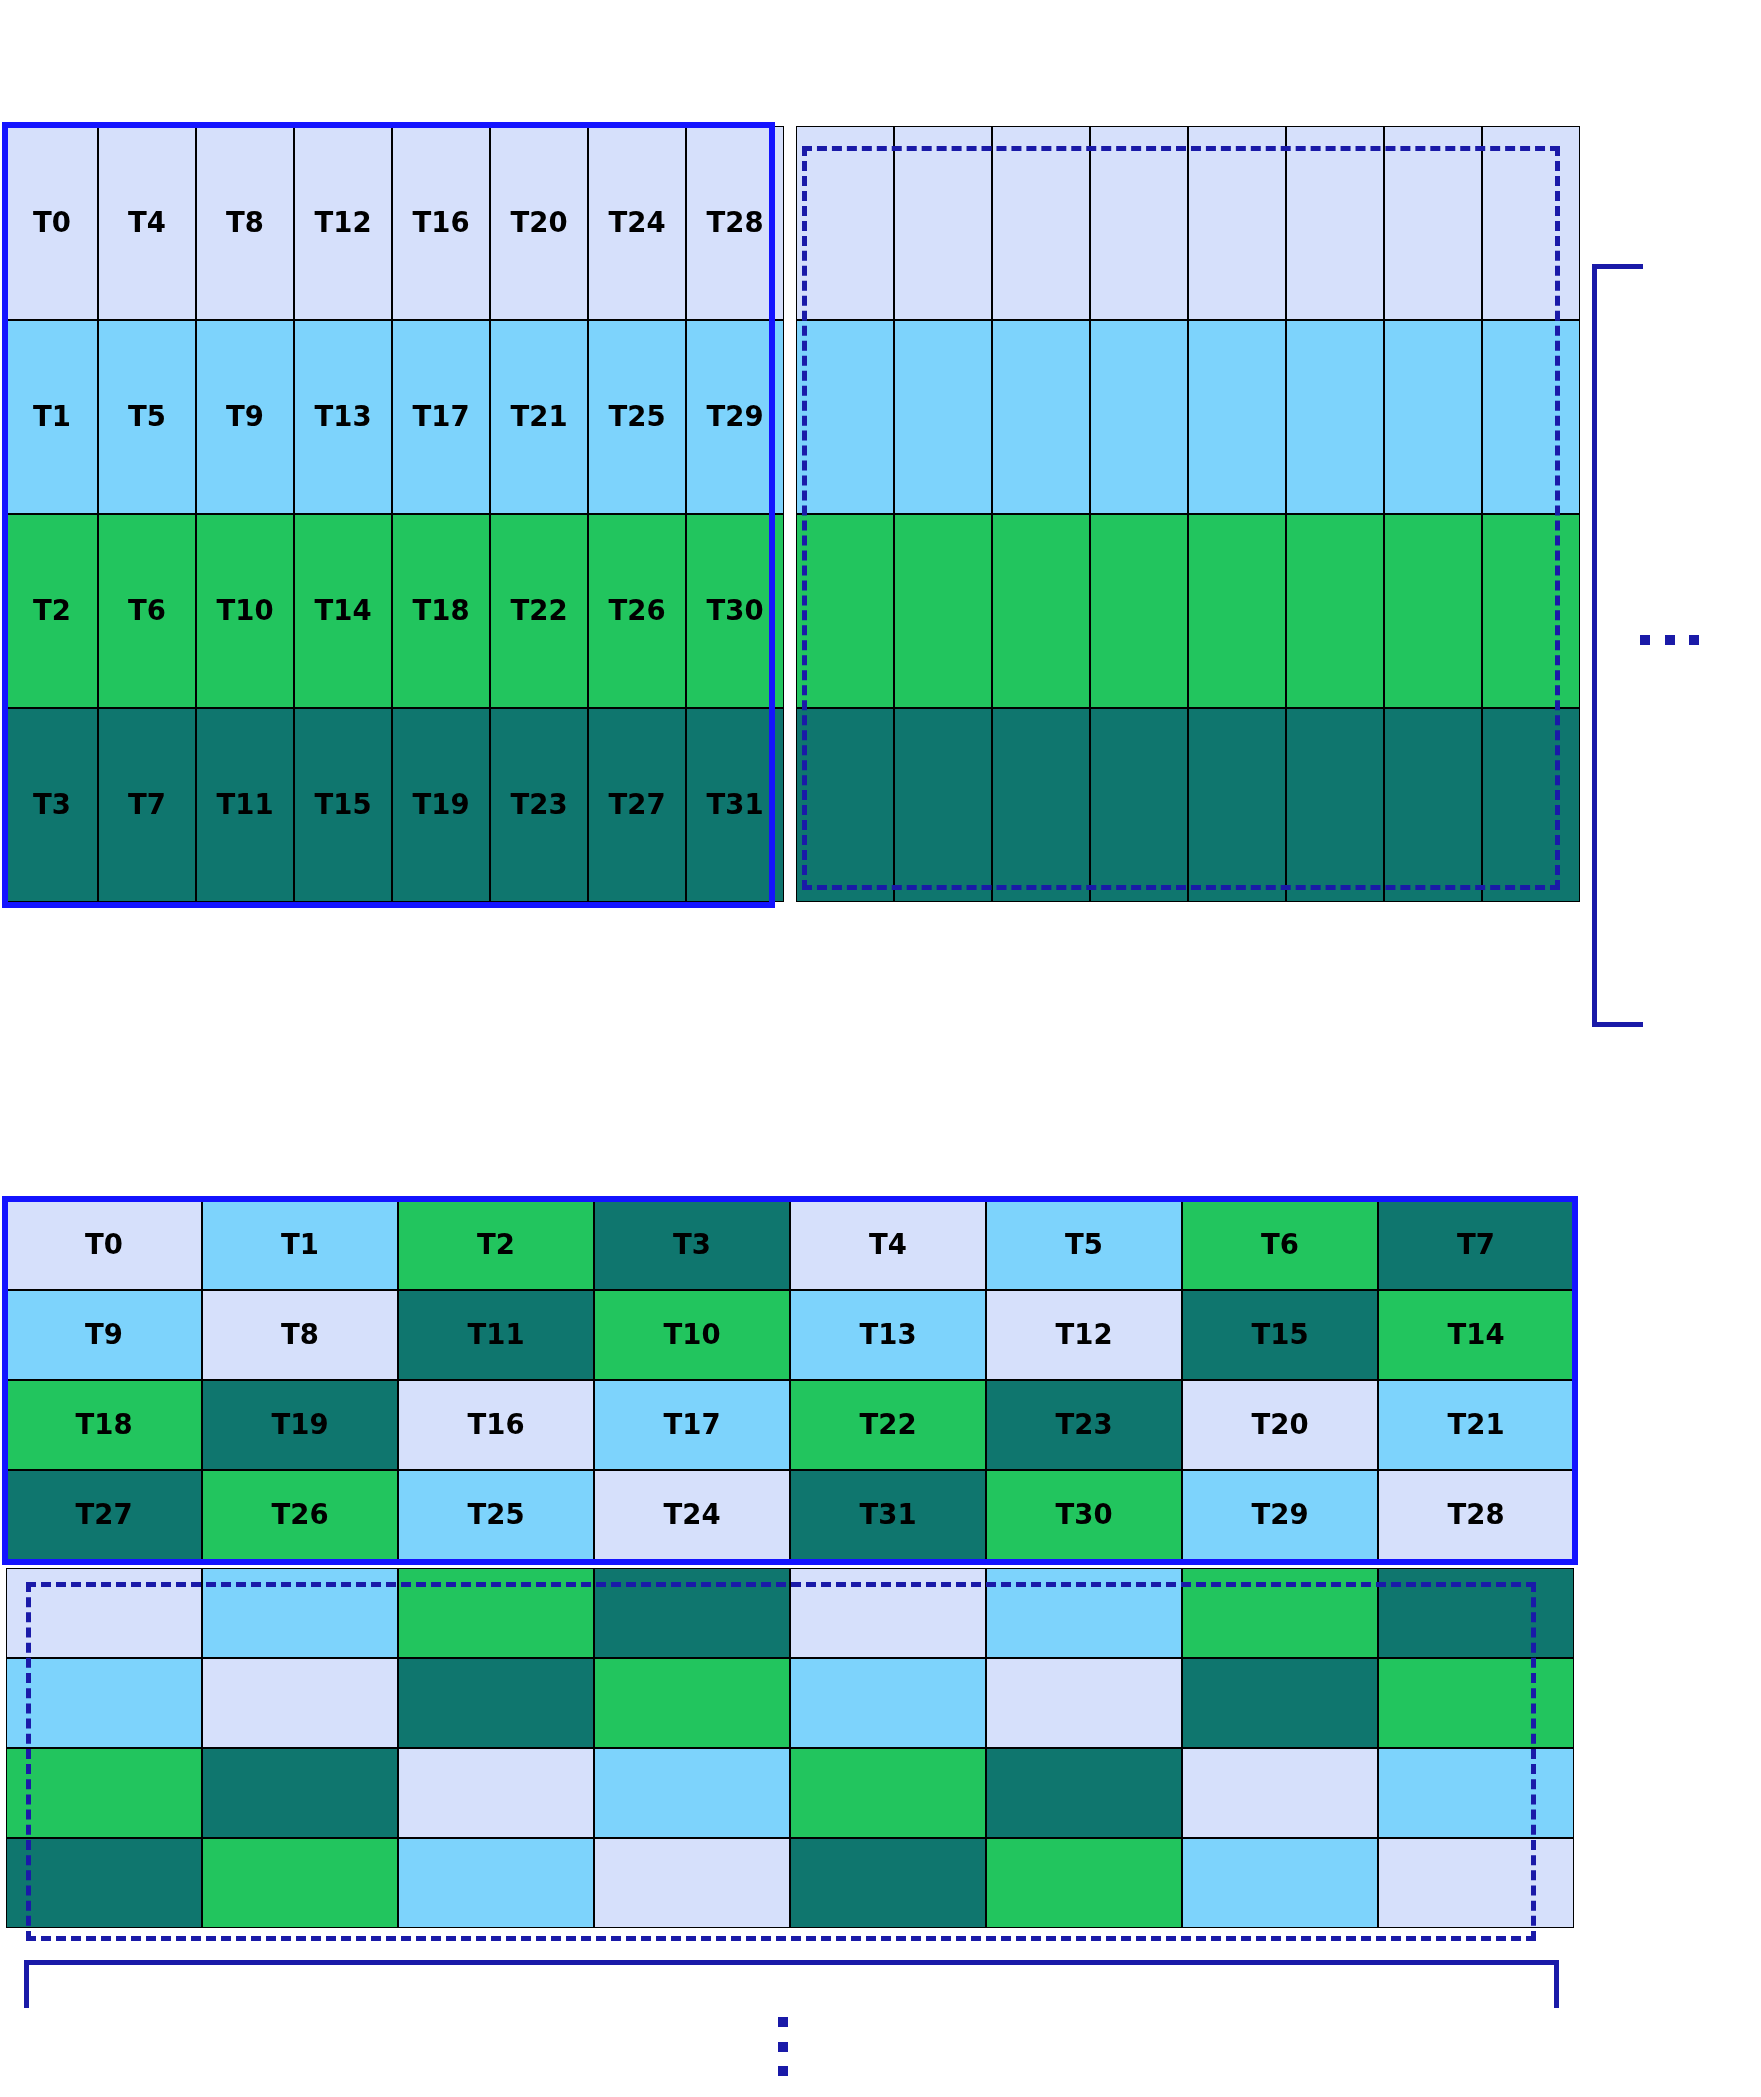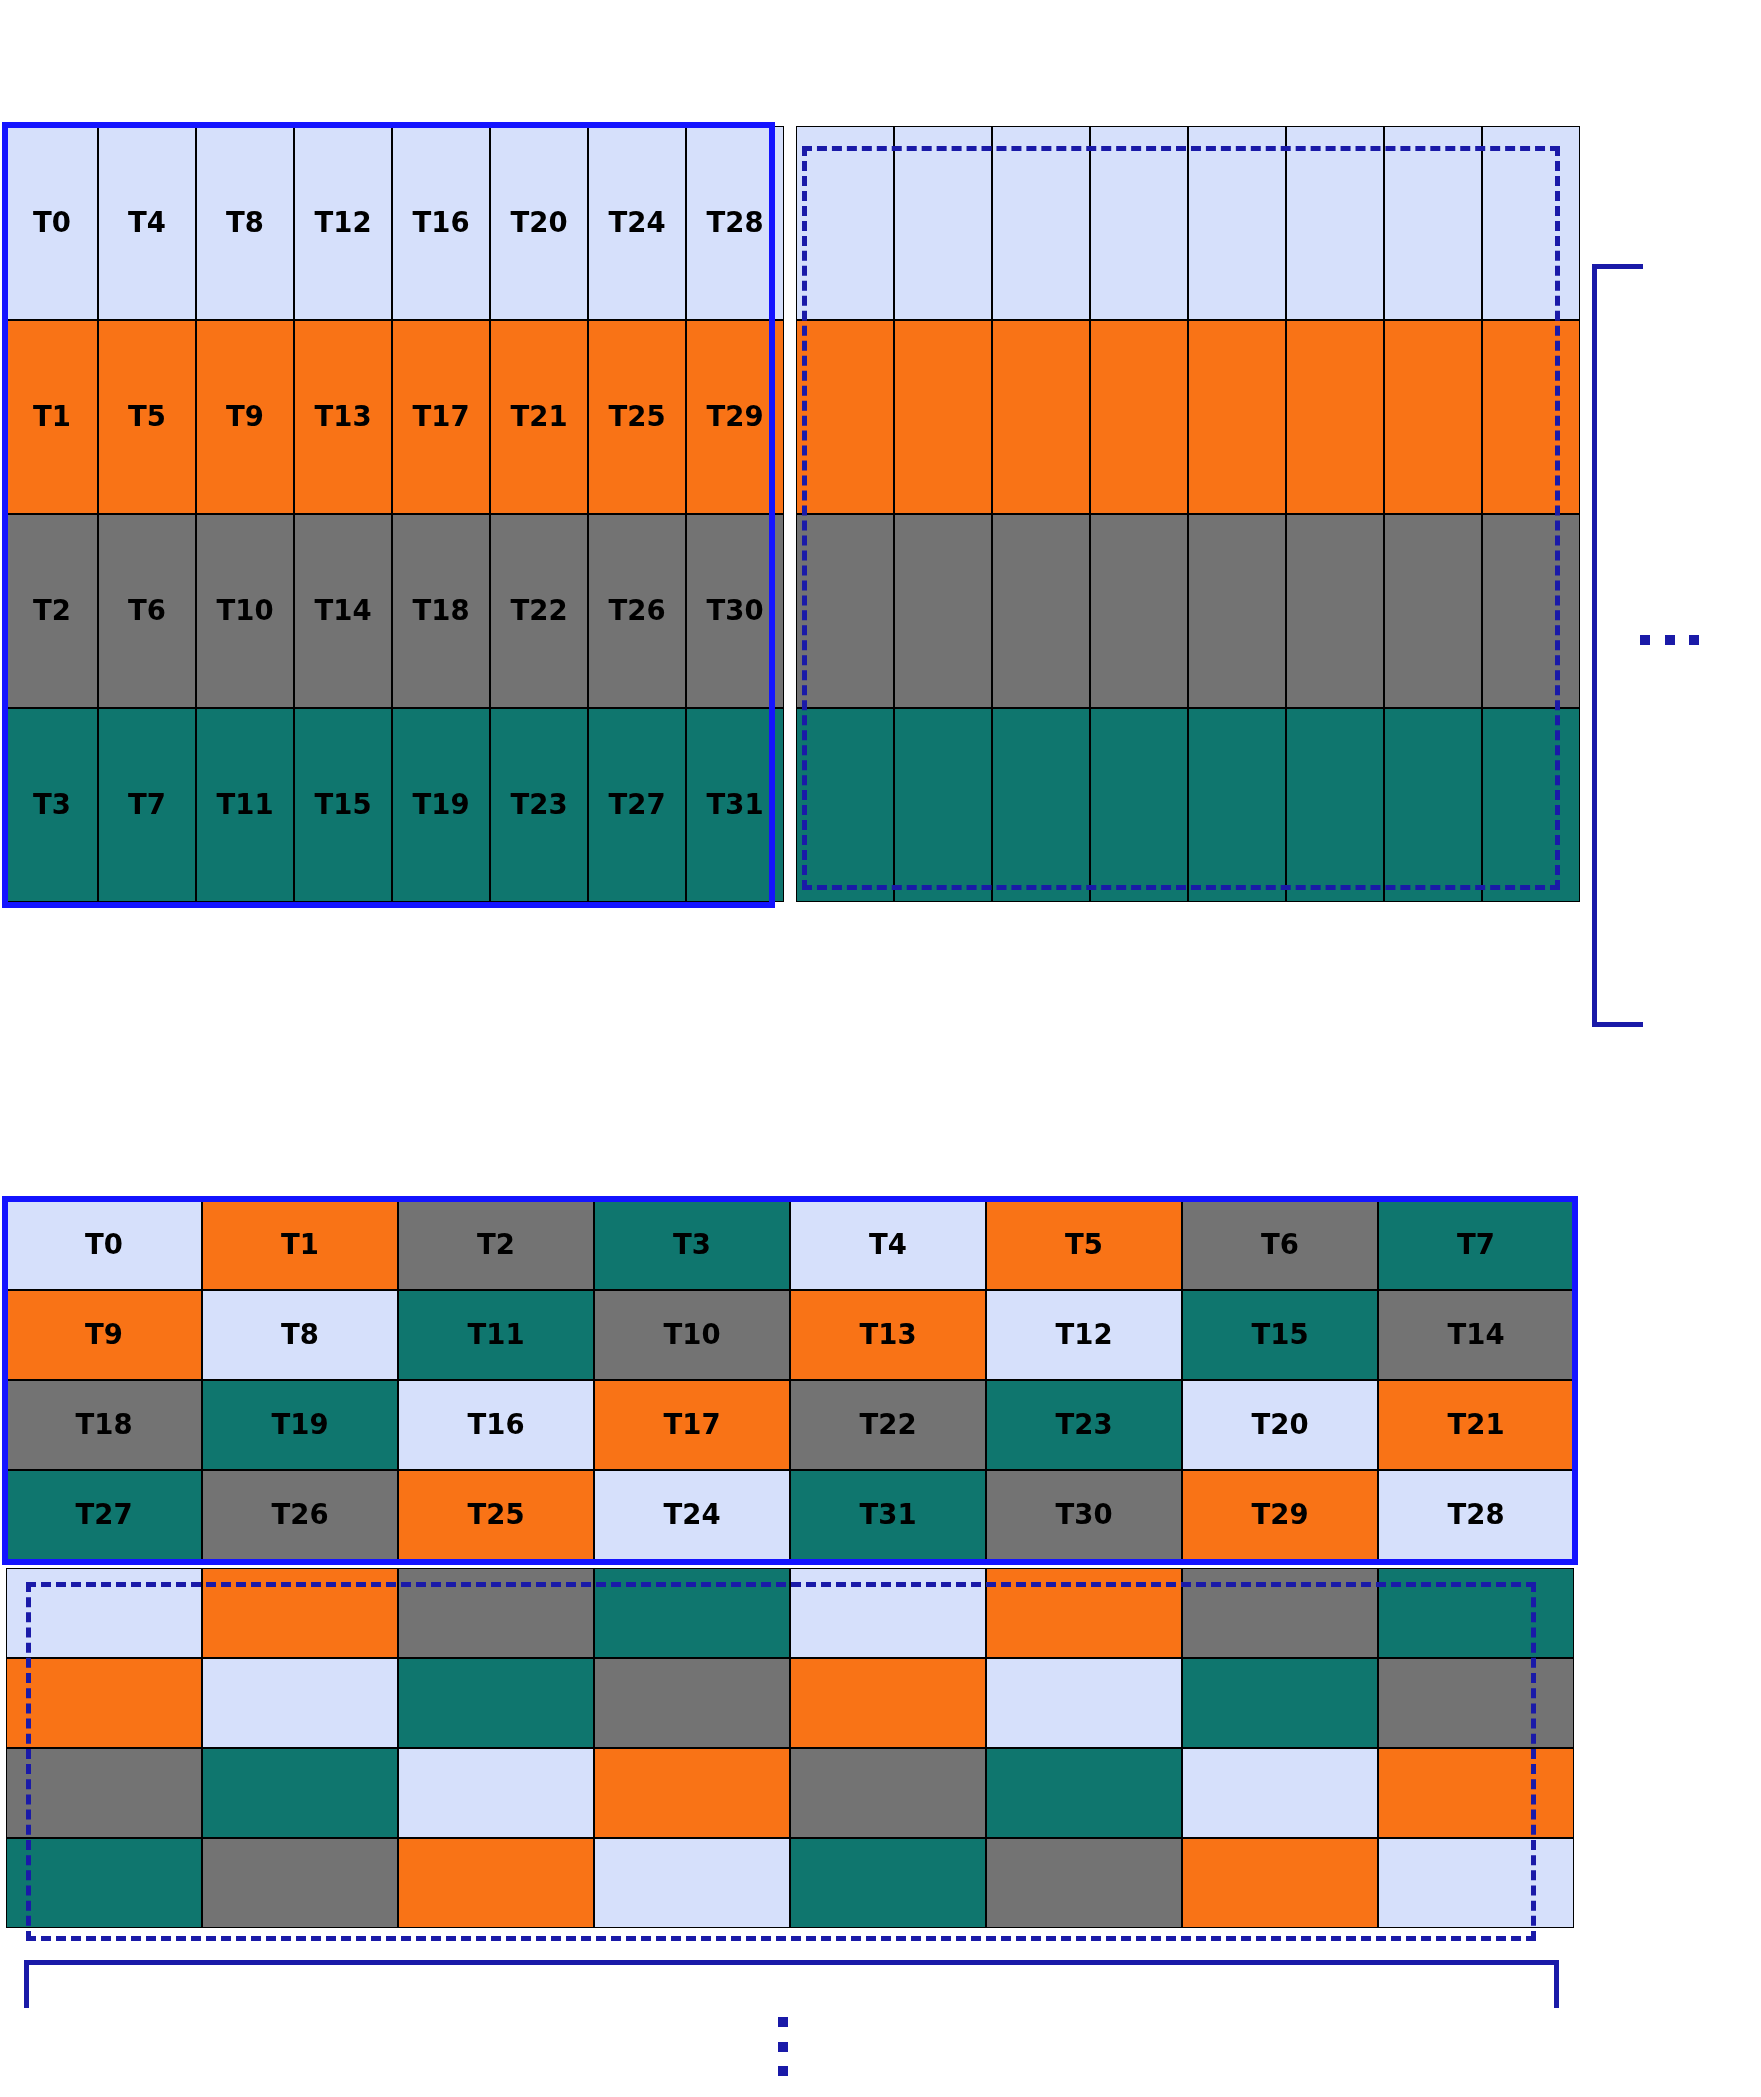--- a/index.html
+++ b/index.html
@@ -20,22 +20,22 @@
     box-sizing: border-box;
     border: 1.2px solid #000000;
     display: flex;
     align-items: center;
     justify-content: center;
     font-size: 27.5px;
     color: #000000;
     line-height: 1;
   }
   .c-blue   { background: #d6e0fb; }
-  .c-green  { background: #f97316; }
-  .c-yellow { background: #737373; }
+  .c-green  { background: #7dd3fc; }
+  .c-yellow { background: #22c55e; }
   .c-gray   { background: #0f766e; }
 
   
   #top-diagram {
     position: absolute;
     left: 0px;
     top: 120px;
     width: 1762px;
     height: 796px;
   }

